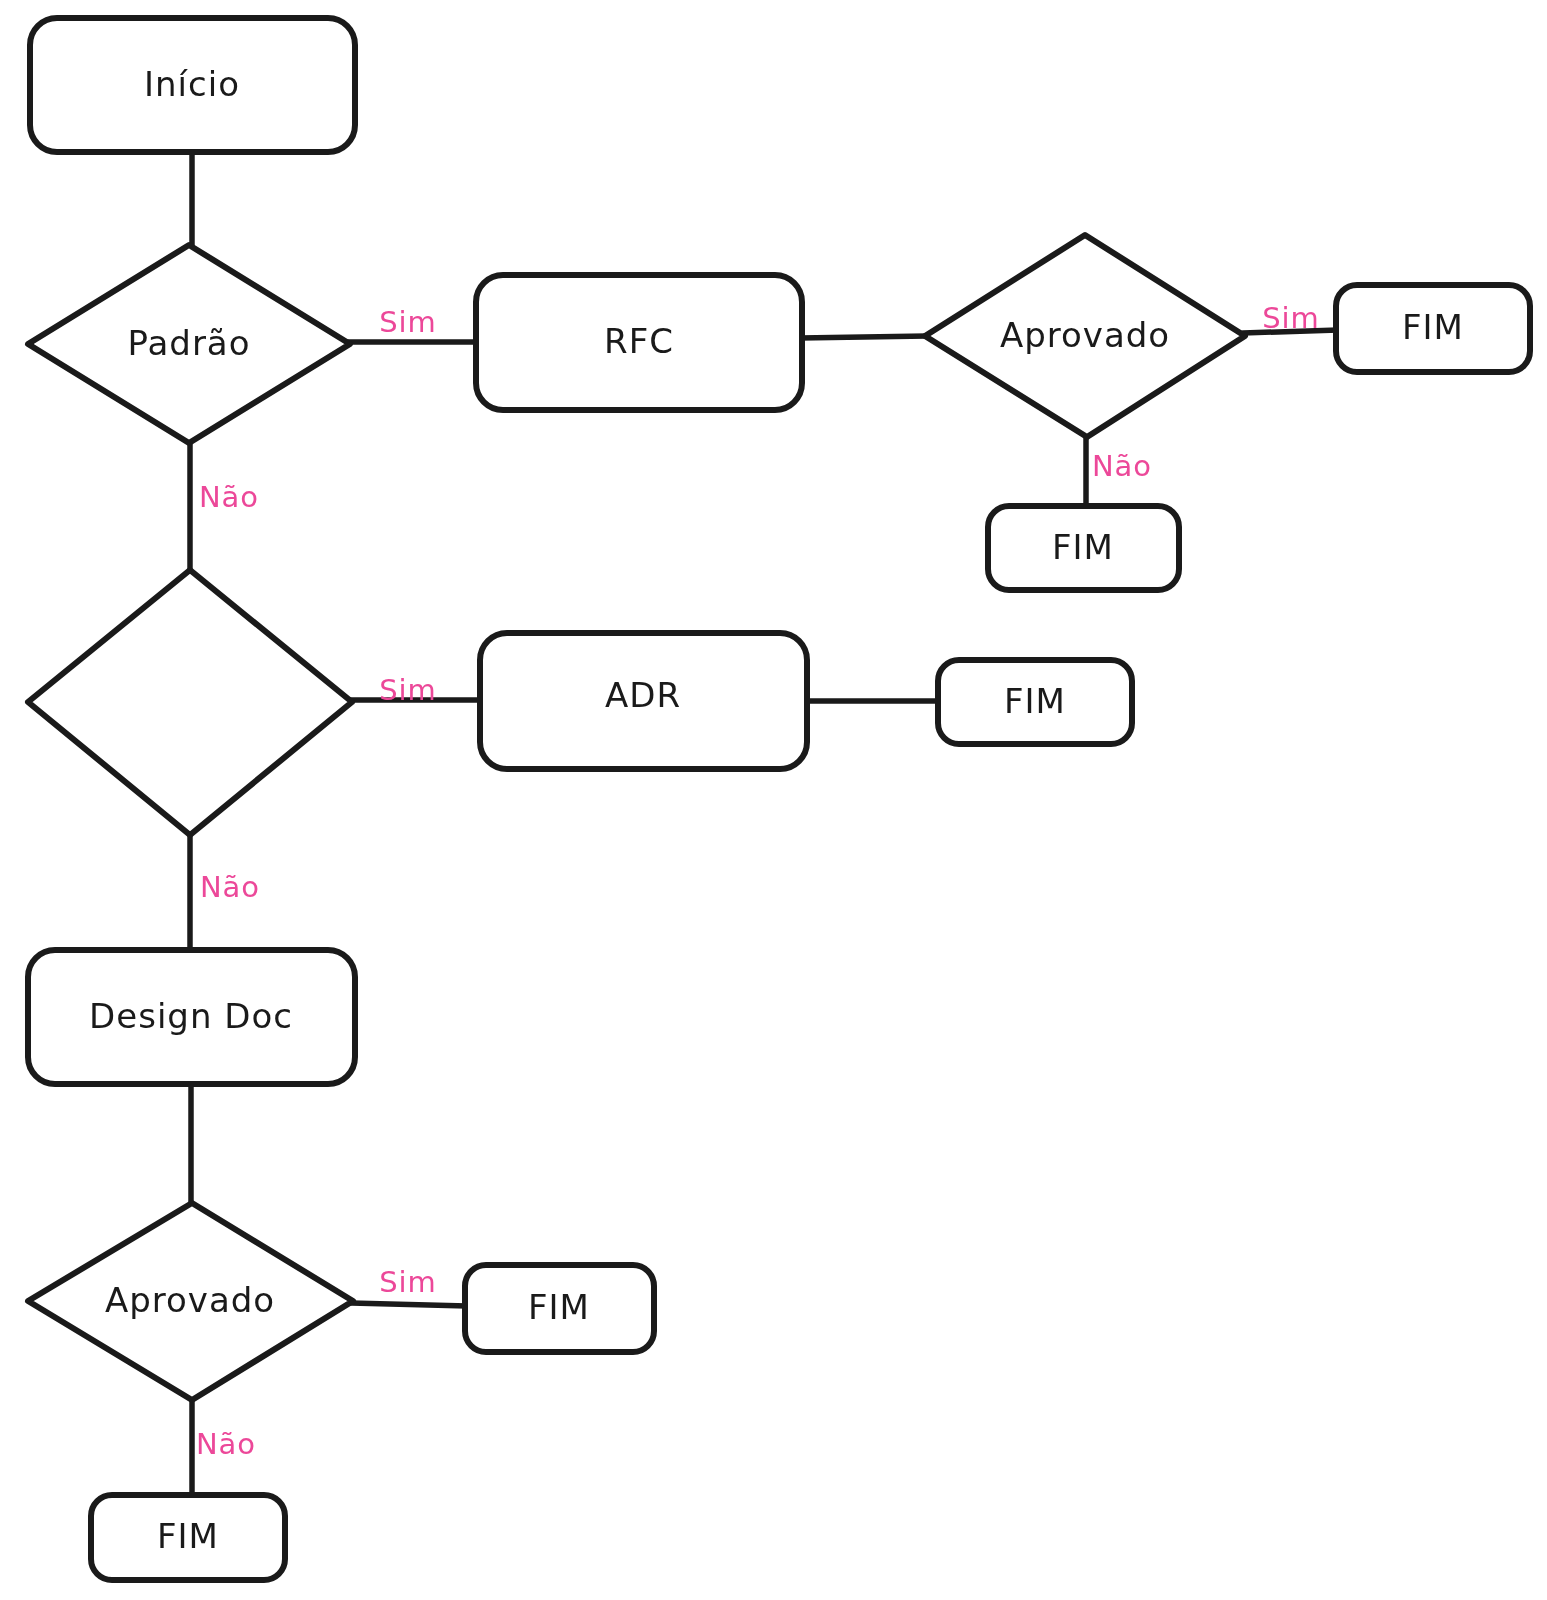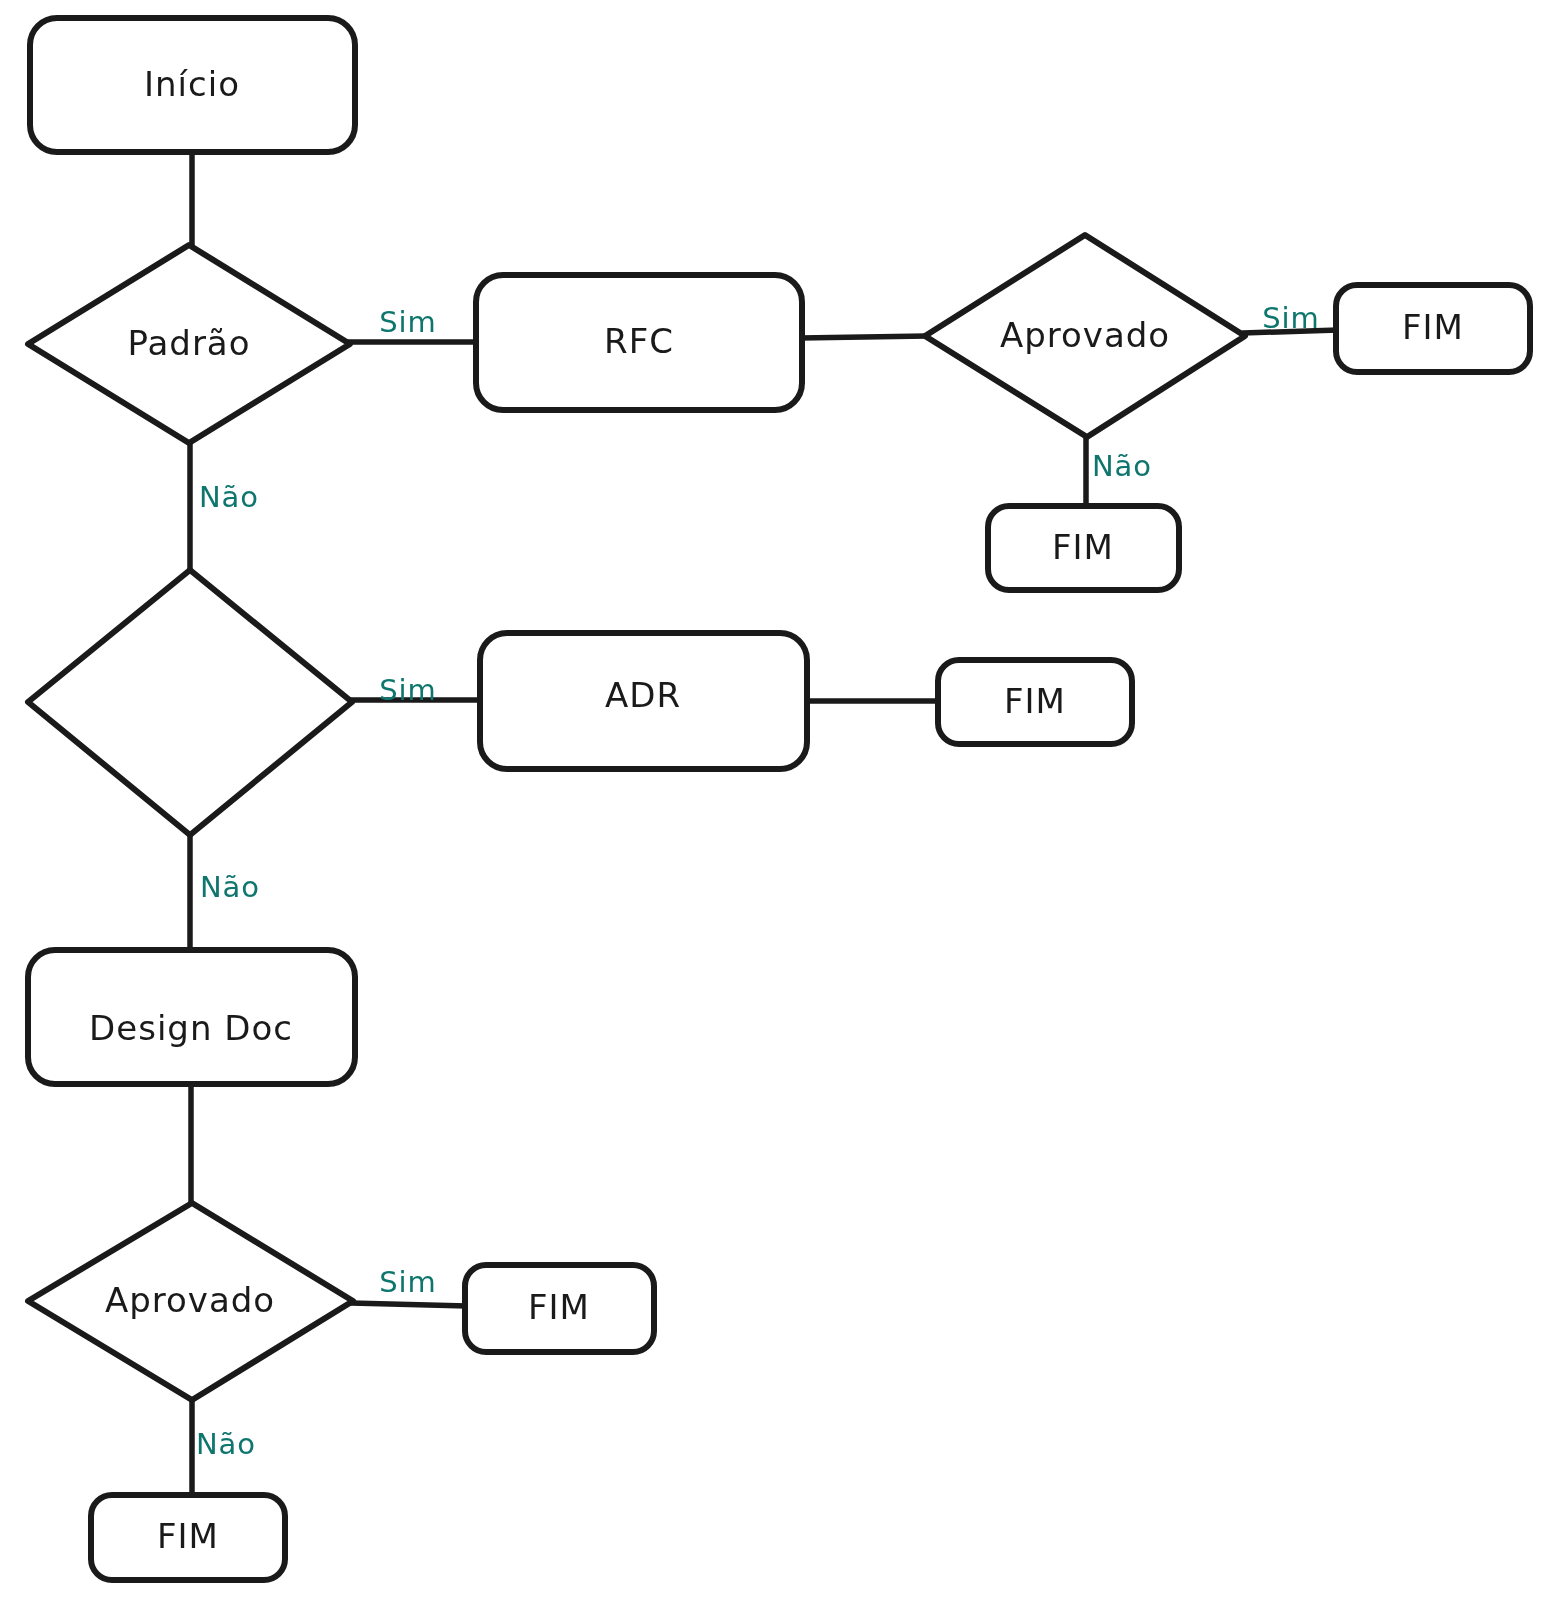--- a/index.html
+++ b/index.html
@@ -39,21 +39,21 @@
     width: 260px;
     line-height: 40px;
   }
   .edge-label {
     position: absolute;
     transform: translate(-50%, -50%);
     white-space: nowrap;
     font-size: 29px;
     font-weight: 500;
     letter-spacing: 1px;
-    color: #0f766e;
+    color: #ec4899;
   }
   .shape {
     fill: #ffffff;
     stroke: #1a1a1a;
     stroke-width: 6;
     stroke-linejoin: round;
     stroke-linecap: round;
   }
   .wire {
     fill: none;
@@ -109,21 +109,21 @@
 
   <div class="node-label" style="left:1083px; top:548px;">FIM</div>
 
   <div class="node-label multiline" style="left:190px; top:701px;">
   </div>
 
   <div class="node-label" style="left:643px; top:696px;">ADR</div>
 
   <div class="node-label" style="left:1035px; top:702px;">FIM</div>
 
-  <div class="node-label" style="left:191px; top:1017px;margin-top:12px;">Design Doc</div>
+  <div class="node-label" style="left:191px; top:1017px;">Design Doc</div>
 
   <div class="node-label" style="left:190px; top:1301px;">Aprovado</div>
 
   <div class="node-label" style="left:559px; top:1308px;">FIM</div>
 
   <div class="node-label" style="left:188px; top:1537px;">FIM</div>
 
   <div class="edge-label" style="left:408px; top:322px;">Sim</div>
 
   <div class="edge-label" style="left:229px; top:497px;">Não</div>

